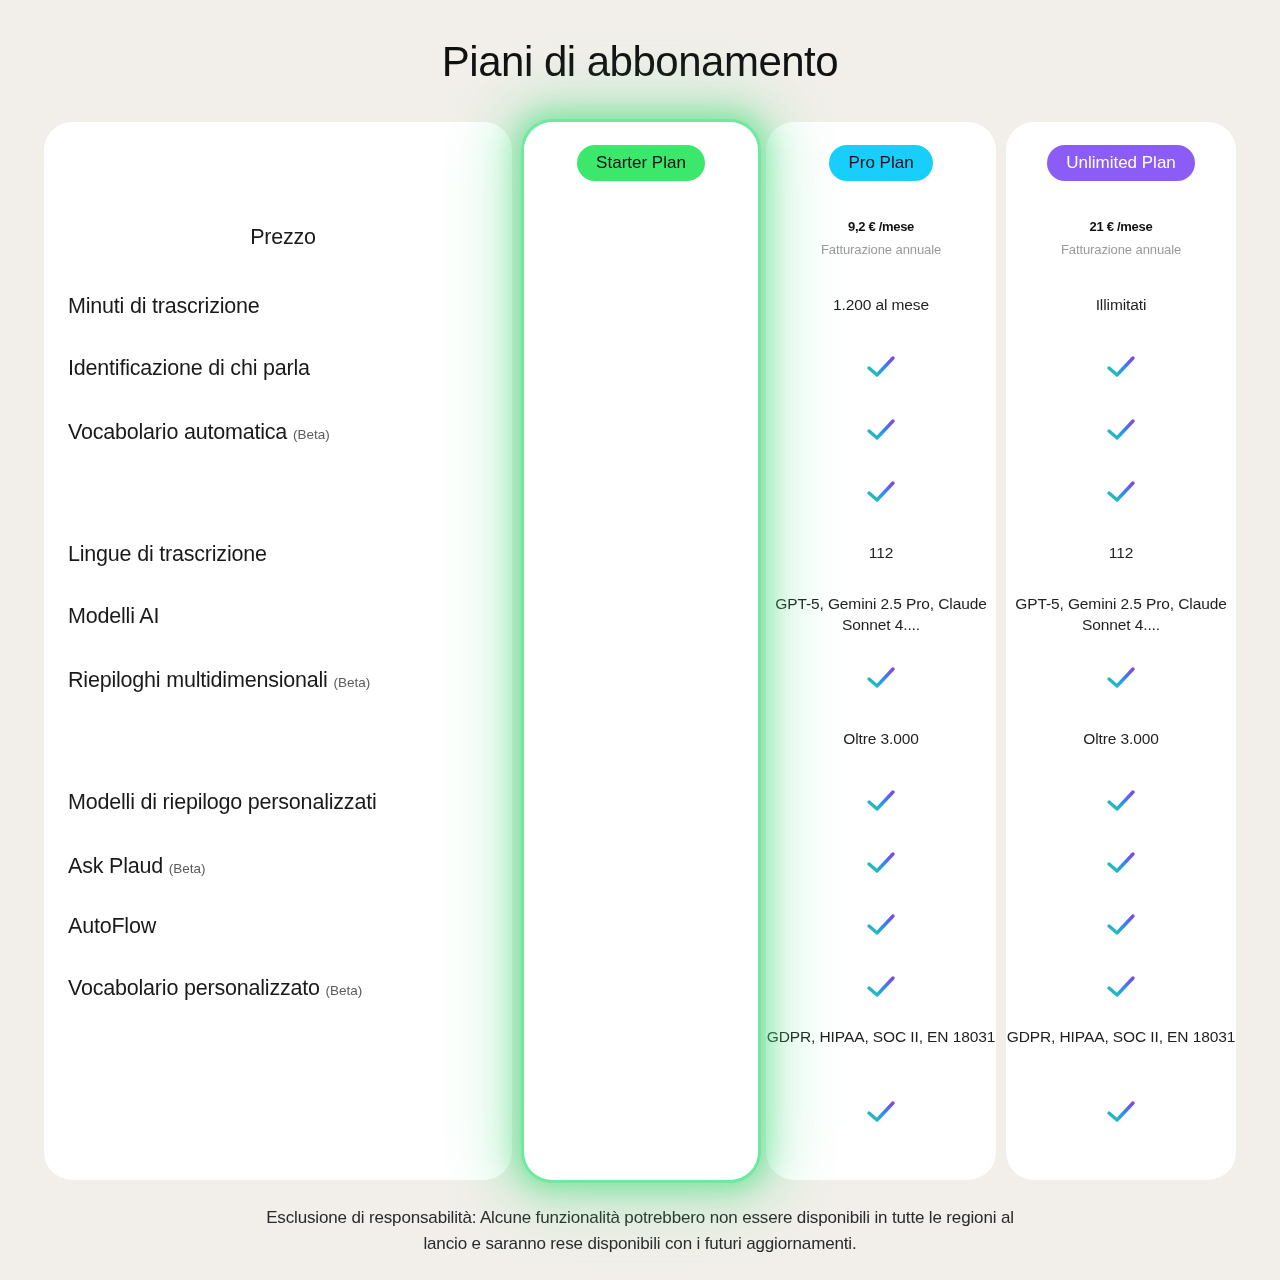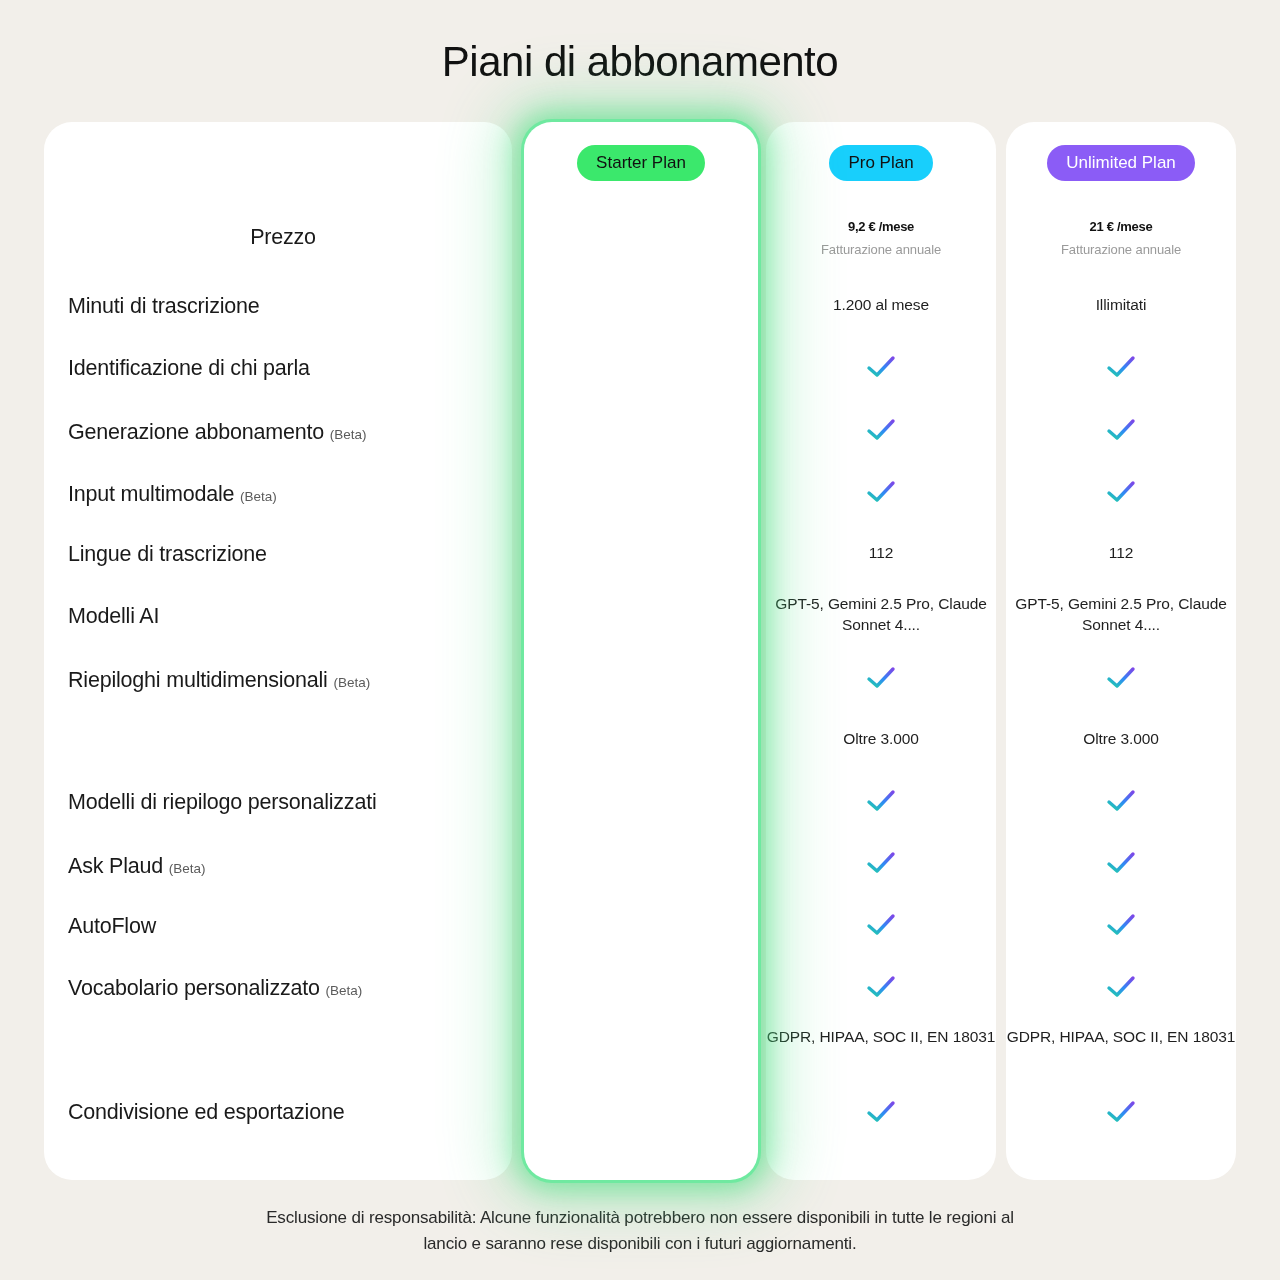--- a/index.html
+++ b/index.html
@@ -139,31 +139,30 @@
       <div class="rlabel" style="top: 356px;"><span>Identificazione di chi parla</span></div>
       <div class="cell c-starter" style="top: 355px;"><span class="tick"><svg width="30" height="24" viewBox="0 0 30 24">
             <path d="M3 13 L11 20 L27 3" fill="none" stroke="url(#tickgrad)" stroke-width="3.4" stroke-linecap="round" stroke-linejoin="round"></path>
           </svg></span></div>
       <div class="cell c-pro" style="top: 355px;"><span class="tick"><svg width="30" height="24" viewBox="0 0 30 24">
             <path d="M3 13 L11 20 L27 3" fill="none" stroke="url(#tickgrad)" stroke-width="3.4" stroke-linecap="round" stroke-linejoin="round"></path>
           </svg></span></div>
       <div class="cell c-unlimited" style="top: 355px;"><span class="tick"><svg width="30" height="24" viewBox="0 0 30 24">
             <path d="M3 13 L11 20 L27 3" fill="none" stroke="url(#tickgrad)" stroke-width="3.4" stroke-linecap="round" stroke-linejoin="round"></path>
           </svg></span></div>
-      <div class="rlabel" style="top: 420px;"><span>Generazione abbonamento</span> <span class="beta">(Beta)</span></div>
+      <div class="rlabel" style="top: 420px;"><span>Vocabolario automatica</span> <span class="beta">(Beta)</span></div>
       <div class="cell c-starter" style="top: 418px;"><span class="tick"><svg width="30" height="24" viewBox="0 0 30 24">
             <path d="M3 13 L11 20 L27 3" fill="none" stroke="url(#tickgrad)" stroke-width="3.4" stroke-linecap="round" stroke-linejoin="round"></path>
           </svg></span></div>
       <div class="cell c-pro" style="top: 418px;"><span class="tick"><svg width="30" height="24" viewBox="0 0 30 24">
             <path d="M3 13 L11 20 L27 3" fill="none" stroke="url(#tickgrad)" stroke-width="3.4" stroke-linecap="round" stroke-linejoin="round"></path>
           </svg></span></div>
       <div class="cell c-unlimited" style="top: 418px;"><span class="tick"><svg width="30" height="24" viewBox="0 0 30 24">
             <path d="M3 13 L11 20 L27 3" fill="none" stroke="url(#tickgrad)" stroke-width="3.4" stroke-linecap="round" stroke-linejoin="round"></path>
           </svg></span></div>
-      <div class="rlabel" style="top: 482px;"><span>Input multimodale</span> <span class="beta">(Beta)</span></div>
       <div class="cell c-starter" style="top: 480px;"><span class="tick"><svg width="30" height="24" viewBox="0 0 30 24">
             <path d="M3 13 L11 20 L27 3" fill="none" stroke="url(#tickgrad)" stroke-width="3.4" stroke-linecap="round" stroke-linejoin="round"></path>
           </svg></span></div>
       <div class="cell c-pro" style="top: 480px;"><span class="tick"><svg width="30" height="24" viewBox="0 0 30 24">
             <path d="M3 13 L11 20 L27 3" fill="none" stroke="url(#tickgrad)" stroke-width="3.4" stroke-linecap="round" stroke-linejoin="round"></path>
           </svg></span></div>
       <div class="cell c-unlimited" style="top: 480px;"><span class="tick"><svg width="30" height="24" viewBox="0 0 30 24">
             <path d="M3 13 L11 20 L27 3" fill="none" stroke="url(#tickgrad)" stroke-width="3.4" stroke-linecap="round" stroke-linejoin="round"></path>
           </svg></span></div>
       <div class="rlabel" style="top: 542px;"><span>Lingue di trascrizione</span></div>
@@ -223,21 +222,20 @@
           </svg></span></div>
       <div class="cell c-pro" style="top: 975px;"><span class="tick"><svg width="30" height="24" viewBox="0 0 30 24">
             <path d="M3 13 L11 20 L27 3" fill="none" stroke="url(#tickgrad)" stroke-width="3.4" stroke-linecap="round" stroke-linejoin="round"></path>
           </svg></span></div>
       <div class="cell c-unlimited" style="top: 975px;"><span class="tick"><svg width="30" height="24" viewBox="0 0 30 24">
             <path d="M3 13 L11 20 L27 3" fill="none" stroke="url(#tickgrad)" stroke-width="3.4" stroke-linecap="round" stroke-linejoin="round"></path>
           </svg></span></div>
       <div class="cell c-starter" style="top: 1027px;">GDPR, HIPAA, SOC II, EN 18031</div>
       <div class="cell c-pro" style="top: 1027px;">GDPR, HIPAA, SOC II, EN 18031</div>
       <div class="cell c-unlimited" style="top: 1027px;">GDPR, HIPAA, SOC II, EN 18031</div>
-      <div class="rlabel" style="top: 1100px;"><span>Condivisione ed esportazione</span></div>
       <div class="cell c-starter" style="top: 1100px;"><span class="tick"><svg width="30" height="24" viewBox="0 0 30 24">
             <path d="M3 13 L11 20 L27 3" fill="none" stroke="url(#tickgrad)" stroke-width="3.4" stroke-linecap="round" stroke-linejoin="round"></path>
           </svg></span></div>
       <div class="cell c-pro" style="top: 1100px;"><span class="tick"><svg width="30" height="24" viewBox="0 0 30 24">
             <path d="M3 13 L11 20 L27 3" fill="none" stroke="url(#tickgrad)" stroke-width="3.4" stroke-linecap="round" stroke-linejoin="round"></path>
           </svg></span></div>
       <div class="cell c-unlimited" style="top: 1100px;"><span class="tick"><svg width="30" height="24" viewBox="0 0 30 24">
             <path d="M3 13 L11 20 L27 3" fill="none" stroke="url(#tickgrad)" stroke-width="3.4" stroke-linecap="round" stroke-linejoin="round"></path>
           </svg></span></div>
     </div>

